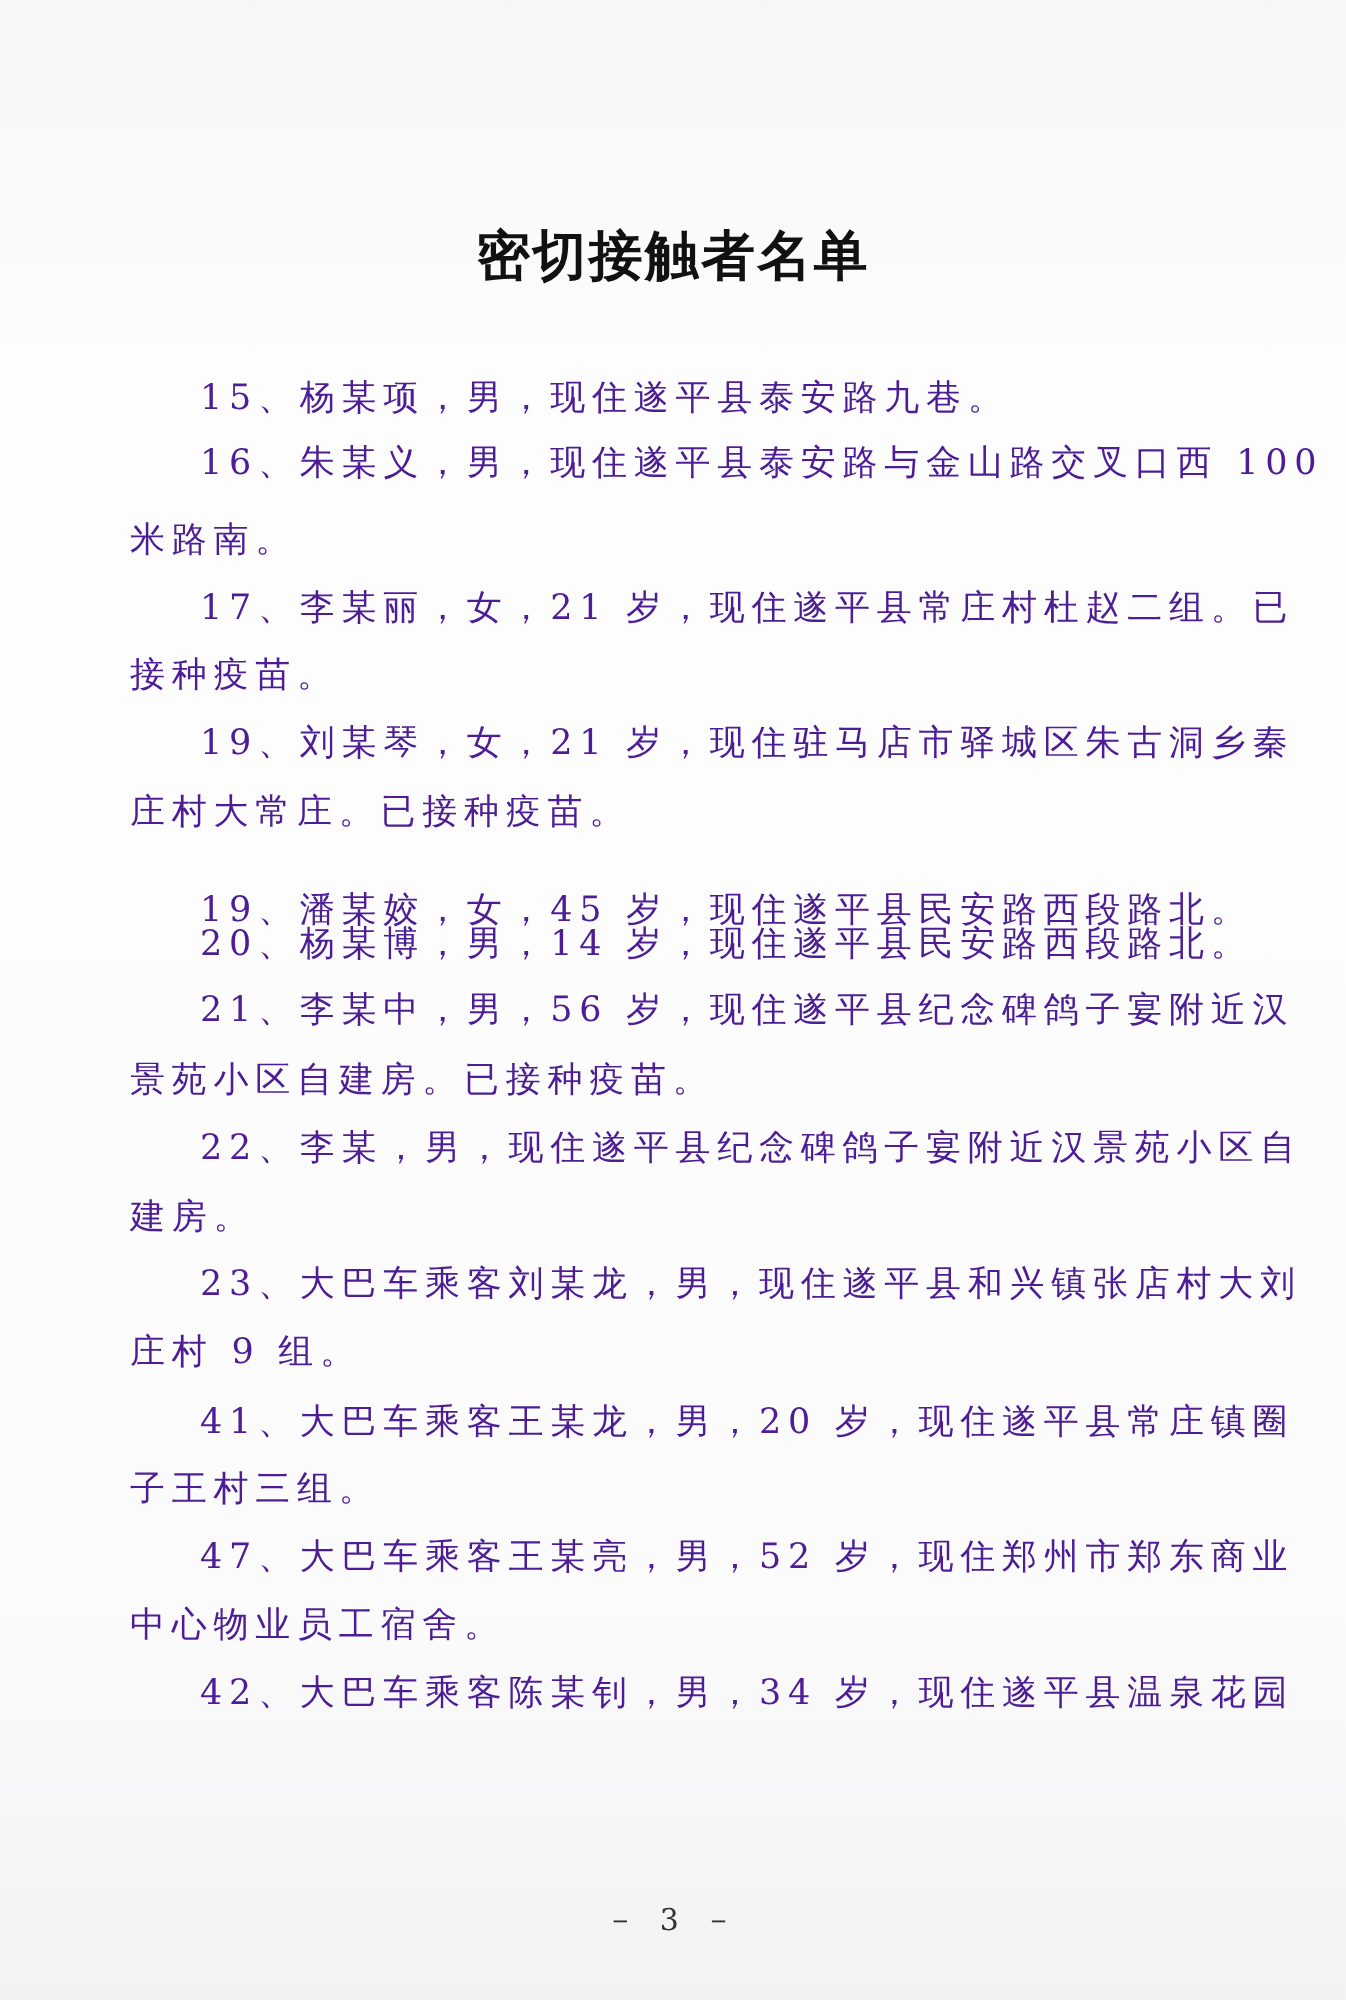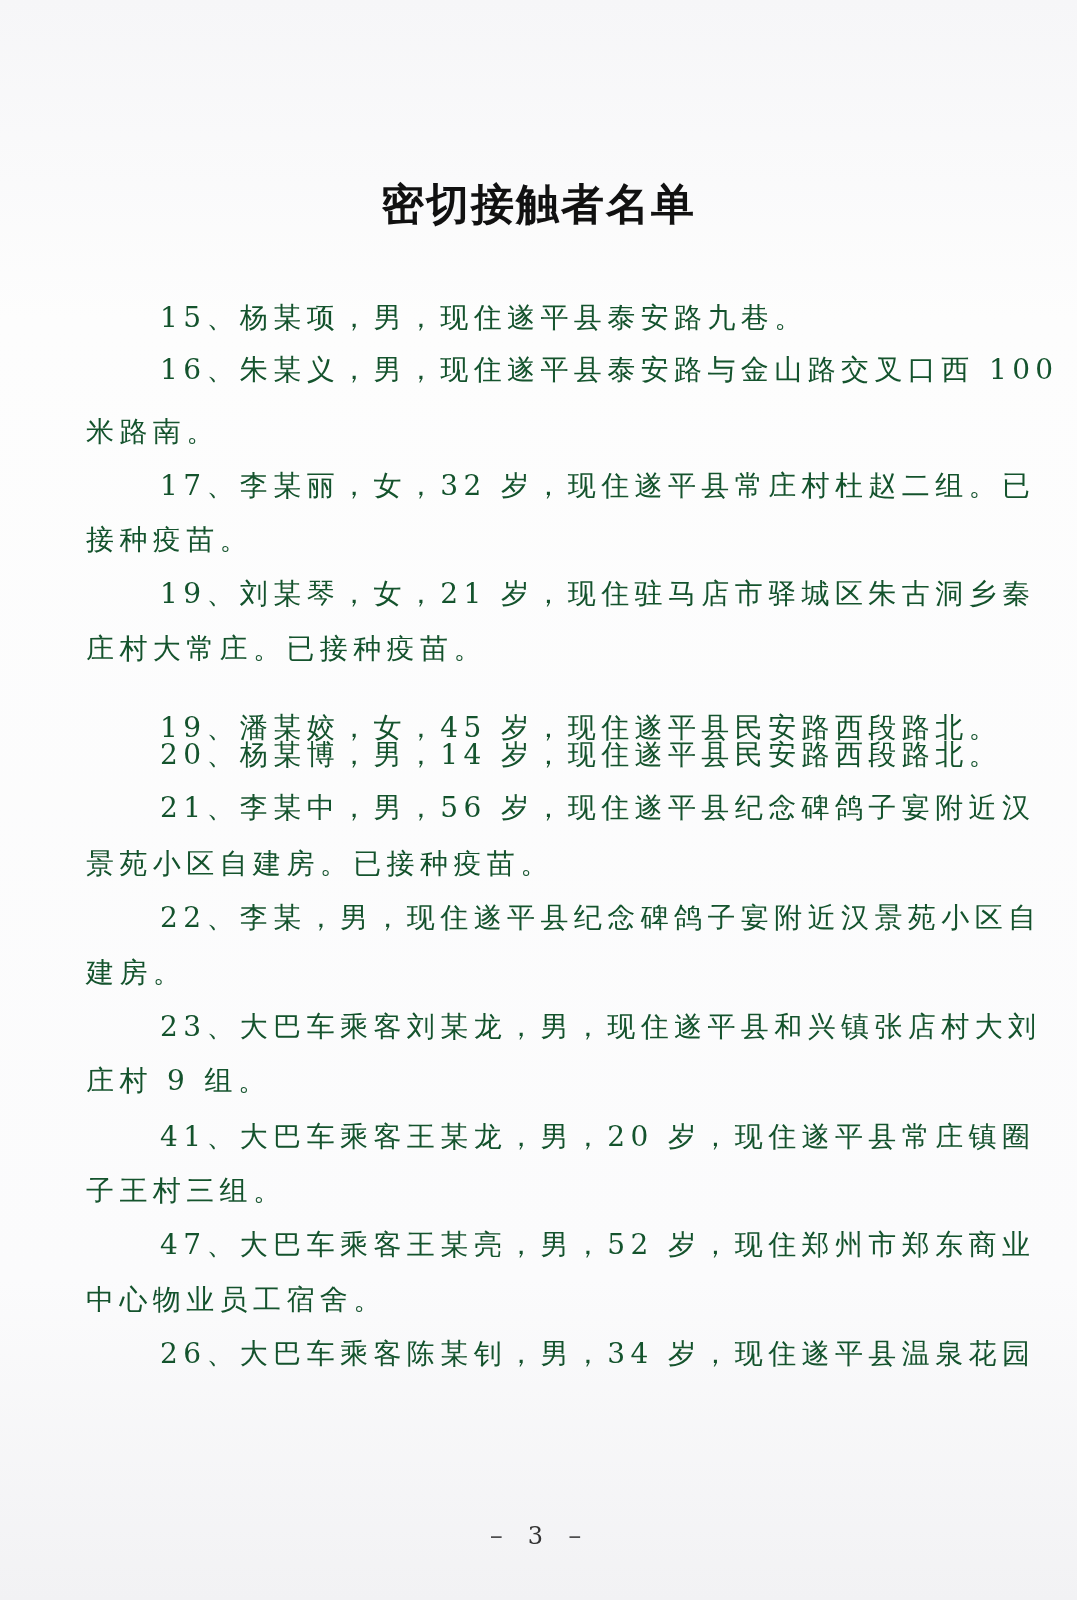--- a/index.html
+++ b/index.html
@@ -15,43 +15,43 @@
   }
   .title {
     position: absolute; left: 0; width: 1077px; top: 176px;
     text-align: center; font-size: 43px; font-weight: bold;
     letter-spacing: 2px; color: #111;
     font-family: "DejaVu Serif", serif;
   }
   .line {
     position: absolute; white-space: nowrap;
     font-size: 28px; line-height: 40px; letter-spacing: 5.4px;
-    color: #14532d;
+    color: #4c1d95;
   }
   .first { left: 160px; }
-  .cont { left: 86px; }
+  .cont { left: 104px; }
   .page-num {
     position: absolute; left: 0; width: 1077px; top: 1520px; text-align: center;
     font-size: 24px; color: #333; letter-spacing: 6px;
   }
 </style>
 </head>
 <body>
 
 <div class="page-shade"></div>
 
 <h1 class="title" style="margin:0;">密切接触者名单</h1>
 
 <div>
   <div class="line first" style="top:298px">15、杨某项，男，现住遂平县泰安路九巷。</div>
 
   <div class="line first" style="top:350px">16、朱某义，男，现住遂平县泰安路与金山路交叉口西 100</div>
   <div class="line cont" style="top:412px">米路南。</div>
 
-  <div class="line first" style="top:466px">17、李某丽，女，32 岁，现住遂平县常庄村杜赵二组。已</div>
+  <div class="line first" style="top:466px">17、李某丽，女，21 岁，现住遂平县常庄村杜赵二组。已</div>
   <div class="line cont" style="top:520px">接种疫苗。</div>
 
   <div class="line first" style="top:574px">19、刘某琴，女，21 岁，现住驻马店市驿城区朱古洞乡秦</div>
   <div class="line cont" style="top:629px">庄村大常庄。已接种疫苗。</div>
 
   <div class="line first" style="top:708px">19、潘某姣，女，45 岁，现住遂平县民安路西段路北。</div>
 
   <div class="line first" style="top:735px">20、杨某博，男，14 岁，现住遂平县民安路西段路北。</div>
 
   <div class="line first" style="top:788px">21、李某中，男，56 岁，现住遂平县纪念碑鸽子宴附近汉</div>
@@ -62,16 +62,16 @@
 
   <div class="line first" style="top:1007px">23、大巴车乘客刘某龙，男，现住遂平县和兴镇张店村大刘</div>
   <div class="line cont" style="top:1061px">庄村 9 组。</div>
 
   <div class="line first" style="top:1117px">41、大巴车乘客王某龙，男，20 岁，现住遂平县常庄镇圈</div>
   <div class="line cont" style="top:1171px">子王村三组。</div>
 
   <div class="line first" style="top:1225px">47、大巴车乘客王某亮，男，52 岁，现住郑州市郑东商业</div>
   <div class="line cont" style="top:1280px">中心物业员工宿舍。</div>
 
-  <div class="line first" style="top:1334px">26、大巴车乘客陈某钊，男，34 岁，现住遂平县温泉花园</div>
+  <div class="line first" style="top:1334px">42、大巴车乘客陈某钊，男，34 岁，现住遂平县温泉花园</div>
 </div>
 
 <div class="page-num">－ 3 －</div>
 
 </body></html>

